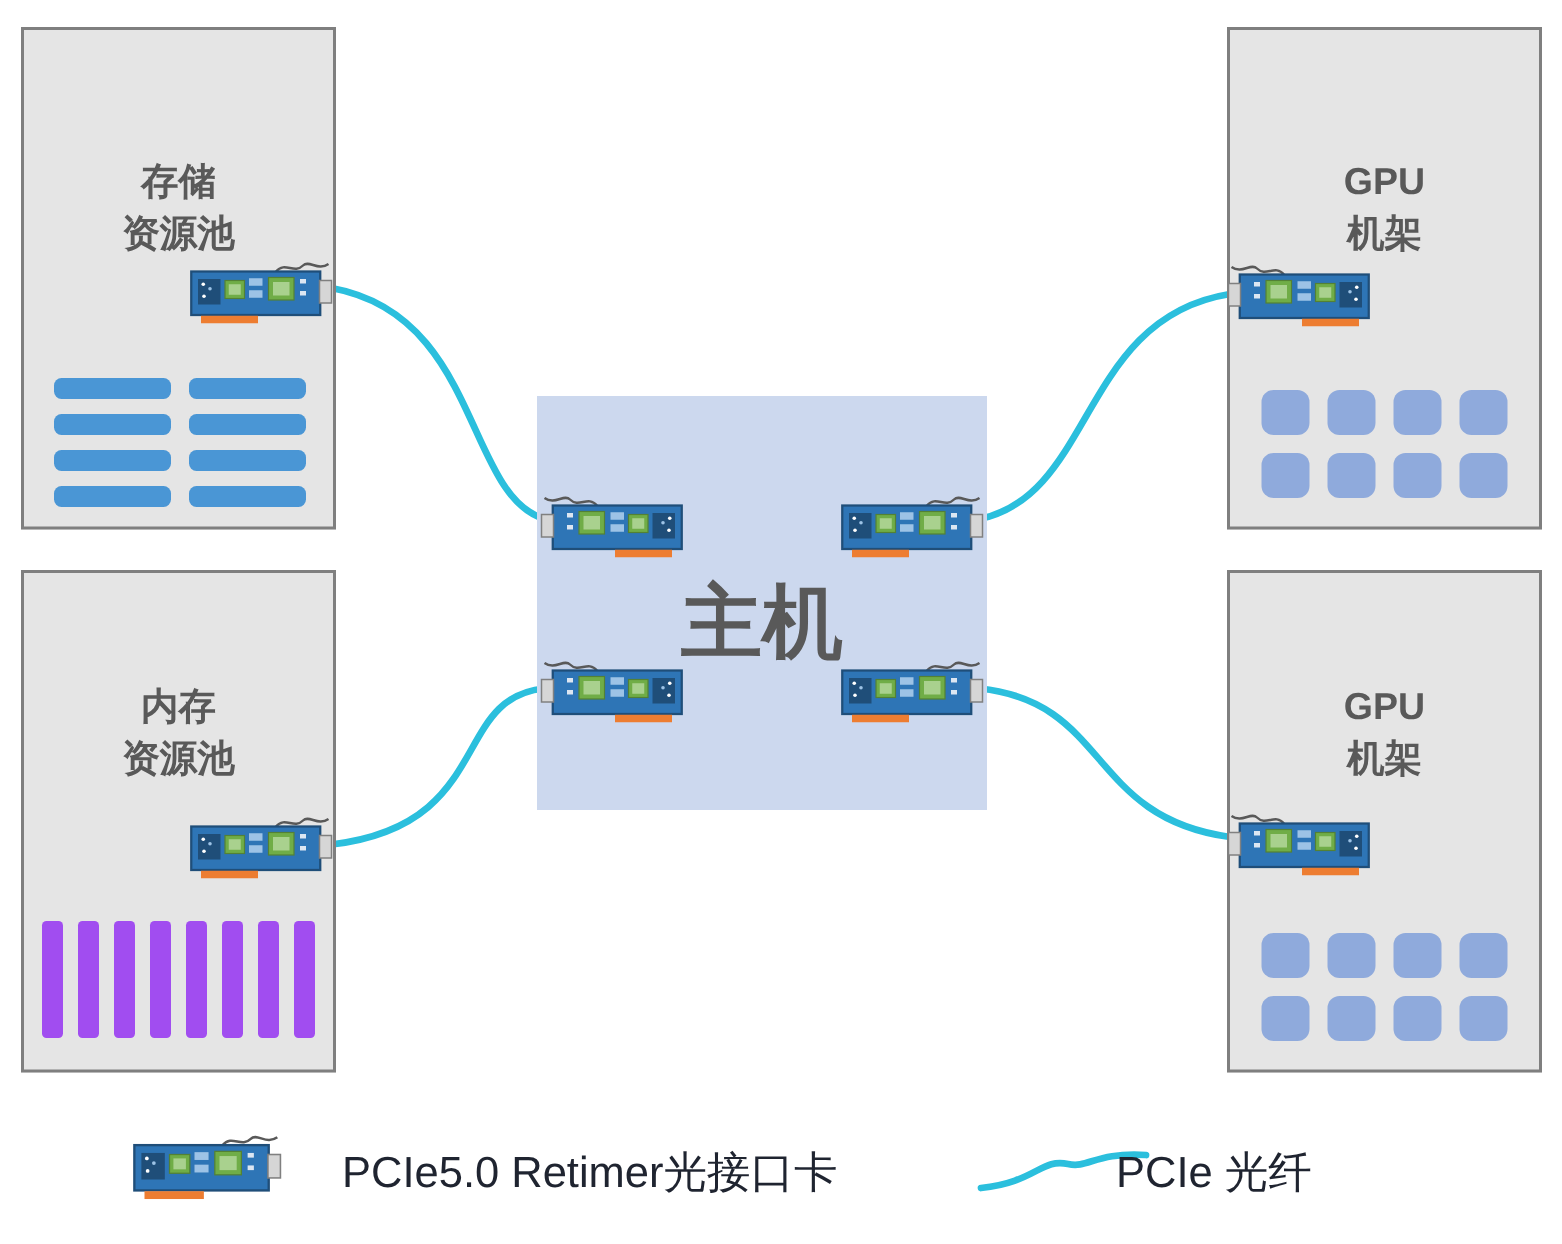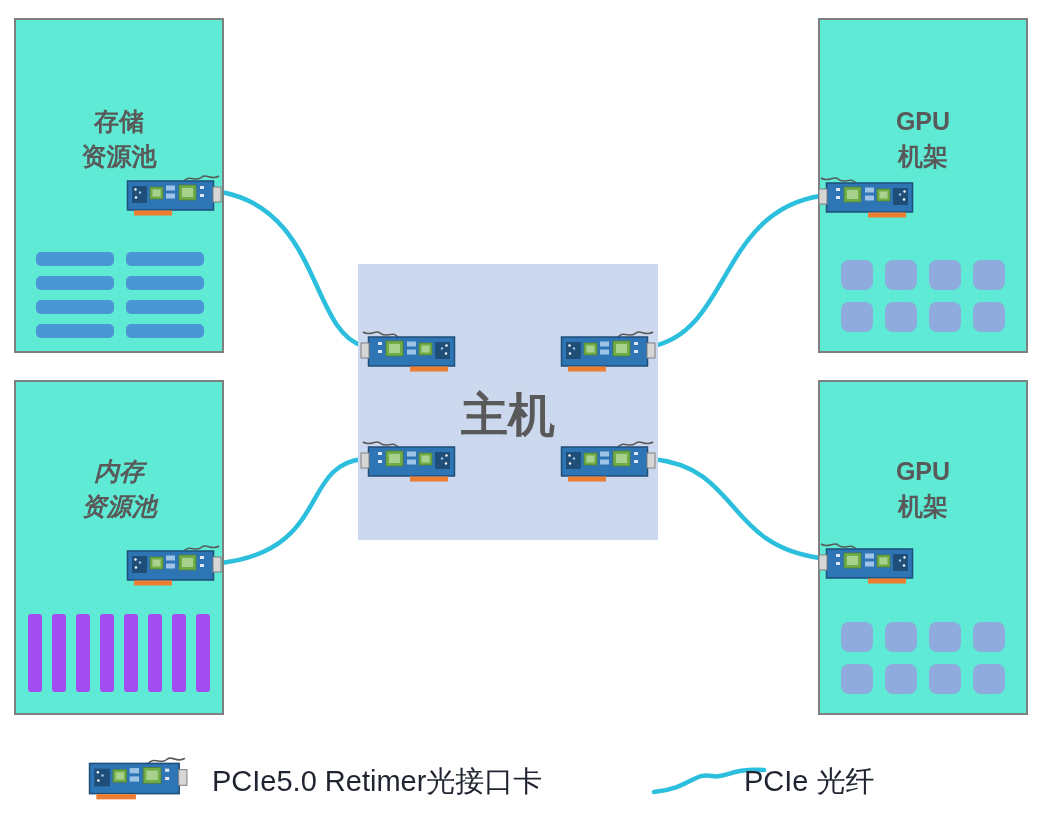--- a/index.html
+++ b/index.html
@@ -8,25 +8,25 @@
     width:1041px;height:829px;
     background:#ffffff;
     font-family:"Liberation Sans","DejaVu Sans",sans-serif;
     overflow:hidden;
   }
   
   .node-box{
     position:absolute;
     width:210px;height:335px;
     border:2.5px solid var(--color-box-border,#7f7f7f);
-    background:#5eead4;
+    background:#e5e5e5;
     box-sizing:border-box;
   }
   .box-storage{left:14px;top:18px;}
-  .box-memory{left:14px;top:380px;font-style:italic;}
+  .box-memory{left:14px;top:380px;}
   .box-gpu-top{left:818px;top:18px;}
   .box-gpu-bottom{left:818px;top:380px;}
 
   .node-label{
     position:absolute;left:0;width:100%;
     text-align:center;
     font-size:25px;font-weight:700;
     color:var(--color-label-text,#595959);
     line-height:1.38;
   }
@@ -56,42 +56,42 @@
   }
   .gpu-cell{width:32px;height:30px;border-radius:8px;background:var(--color-gpu-cell,#8faadc);}
 
   
   .host-box{
     position:absolute;left:358px;top:264px;width:300px;height:276px;
     background:var(--color-host-fill,#ccd8ee);
     display:flex;align-items:center;justify-content:center;
   }
   .host-label{
-    font-size:47px;font-weight:700;
+    font-size:54px;font-weight:700;
     color:var(--color-label-text,#595959);
     margin-top:26px;
   }
 
   
   .card{position:absolute;width:96px;height:46px;}
   .card.mirrored{transform:scaleX(-1);}
 
   
   .wires{position:absolute;left:0;top:0;width:1041px;height:829px;pointer-events:none;}
   .fiber{stroke:var(--color-fiber,#2bbfdd);stroke-width:4.5;fill:none;stroke-linecap:round;}
 
   
   .legend-card-icon{position:absolute;left:88px;top:754px;width:100px;height:48px;}
   .legend-text{
     position:absolute;top:762px;
     font-size:29px;font-weight:500;
     color:var(--color-legend-text,#1f2430);
     white-space:nowrap;
   }
-  .legend-retimer-label{left:212px;}
+  .legend-retimer-label{left:228px;}
   .legend-fiber-label{left:744px;}
   .legend-fiber-icon{position:absolute;left:646px;top:758px;width:125px;height:44px;}
 </style>
 </head>
 <body>
 
 <div class="canvas">
 
   <svg width="0" height="0" style="position:absolute" aria-hidden="true">
     <defs>

